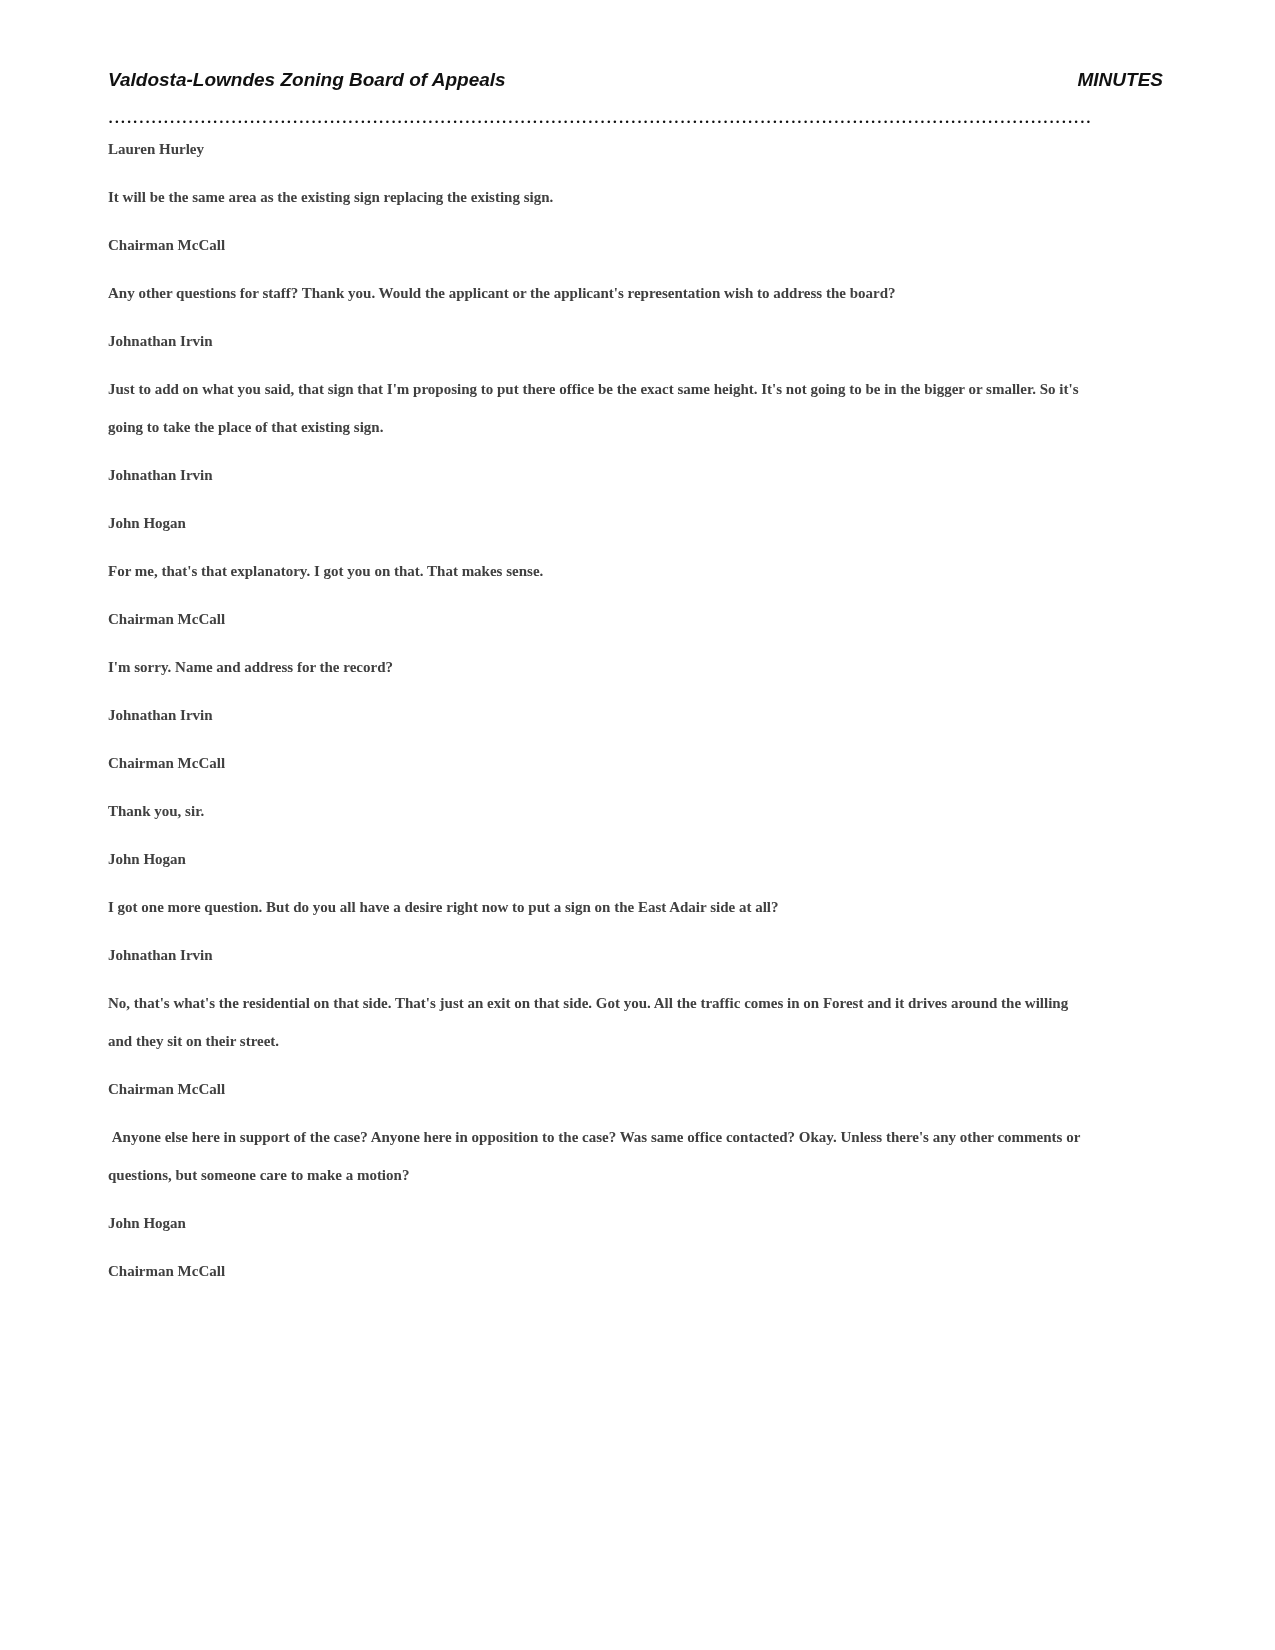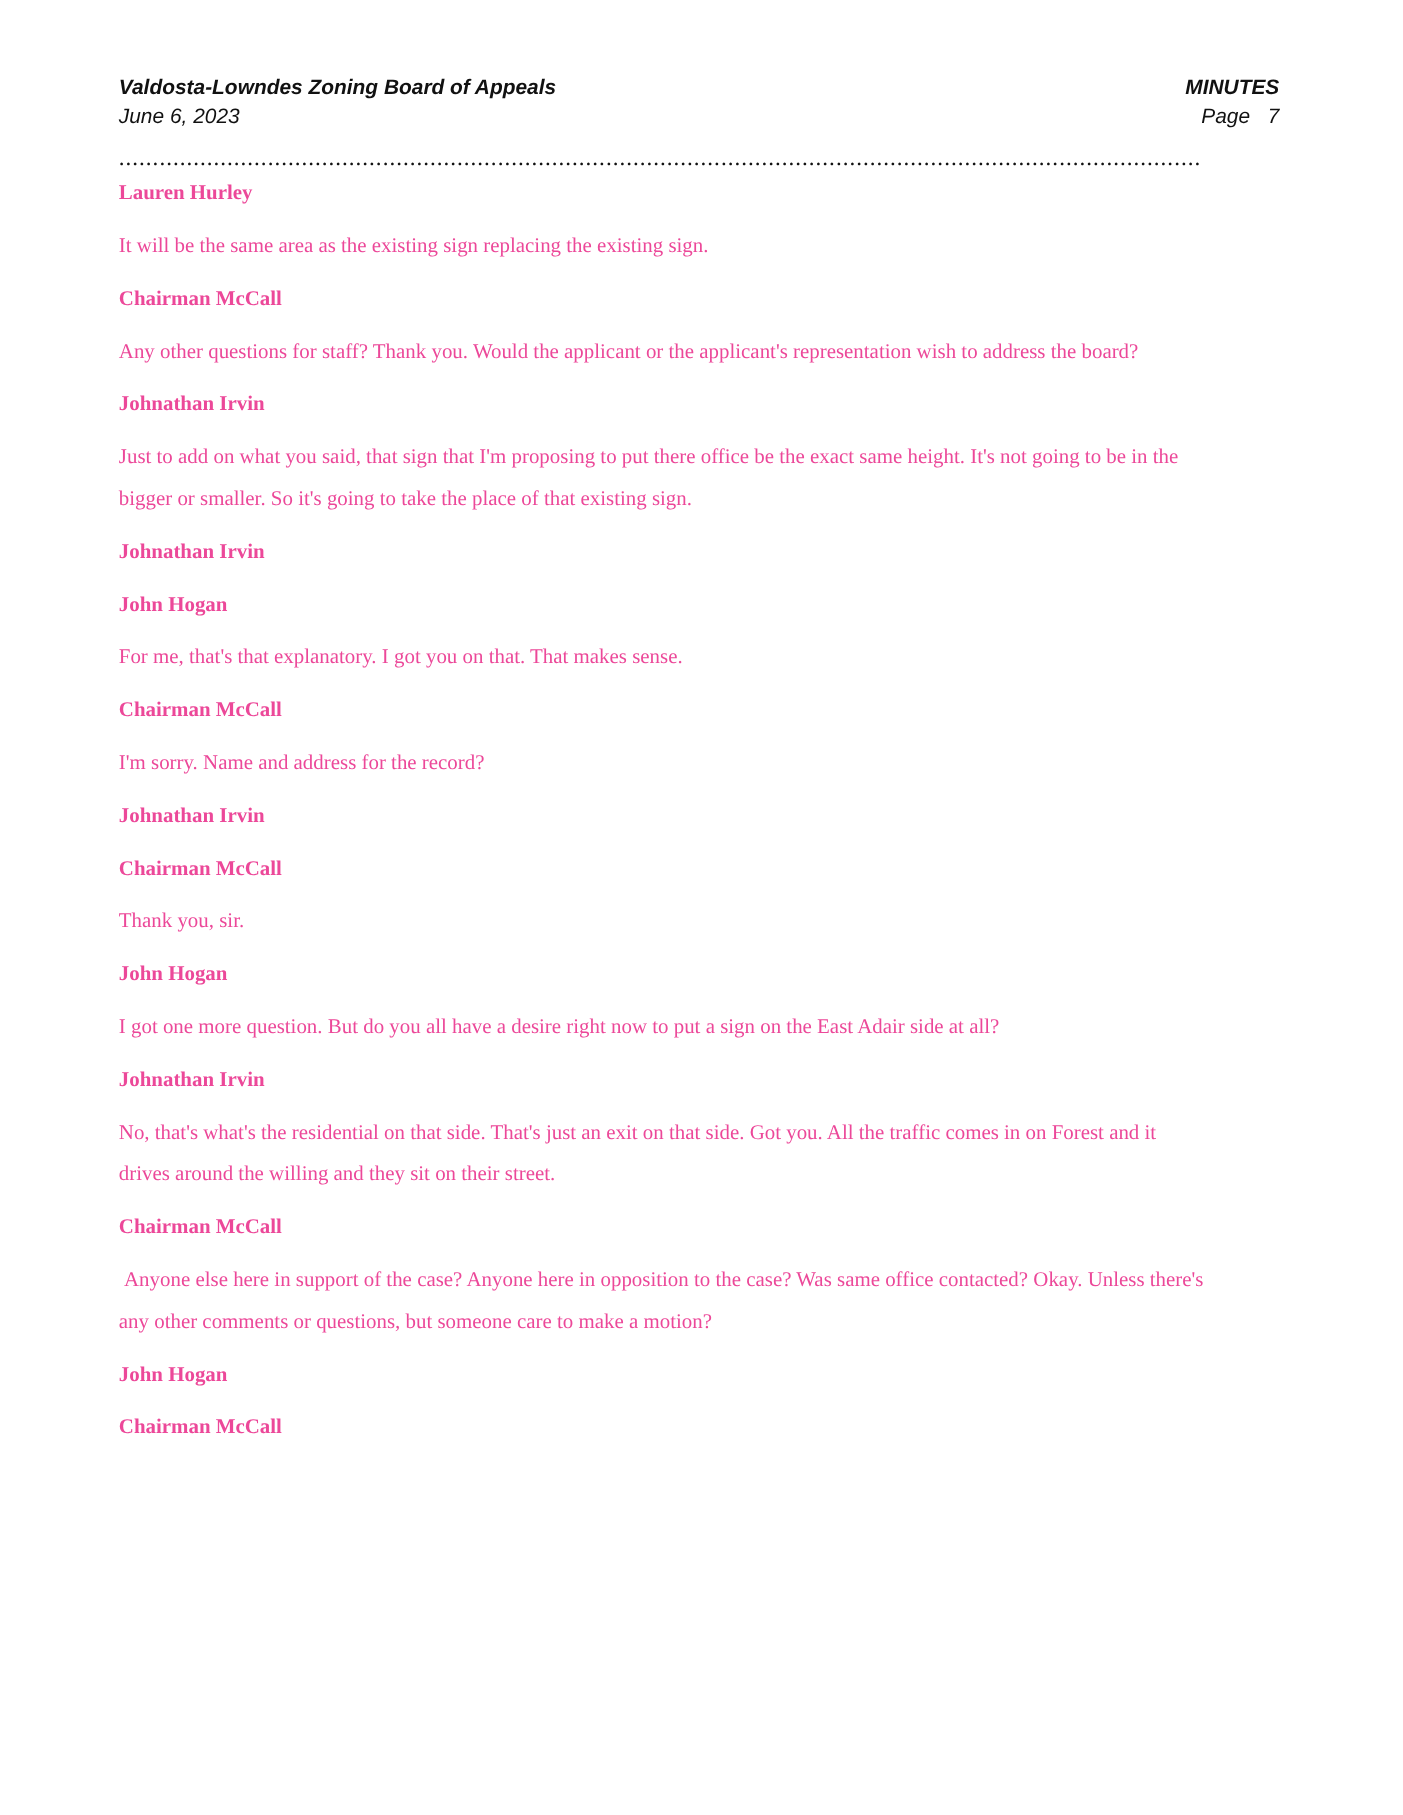--- a/index.html
+++ b/index.html
@@ -41,50 +41,43 @@
     font-family: "Liberation Serif", serif;
     font-size: 21px;
     line-height: 20px;
     letter-spacing: 0.9px;
     color: #111111;
   }
   
   .transcript {
     margin-top: 2px;
     max-width: 988px;
-    font-size: 19px;
+    font-size: 15px;
     line-height: 38px;
-    color: #ec4899;
+    color: #404040;
   }
   .speaker-name {
     font-weight: bold;
     margin: 0 0 10px 0;
   }
   .speech-text {
-    font-weight: normal;
+    font-weight: bold;
     margin: 0 0 10px 0;
     white-space: pre-wrap;
   }
 </style>
 </head>
 <body>
 
 <div class="page">
 
   <div class="running-header">
     <div class="header-row">
       <span class="header-title">Valdosta-Lowndes Zoning Board of Appeals</span>
       <span class="header-doc-label">MINUTES</span>
-    </div>
-    <div class="header-row">
-      <span class="header-date">June 6, 2023</span>
-      <span class="header-page">
-        <span>Page</span>
-        <span>7</span>
-      </span>
     </div>
   </div>
 
   <div class="divider">................................................................................................................................................................</div>
 
   <div class="transcript">
 
       <div class="entry">
         <p class="speaker-name">Lauren Hurley</p>
         <p class="speech-text">It will be the same area as the existing sign replacing the existing sign.</p>

